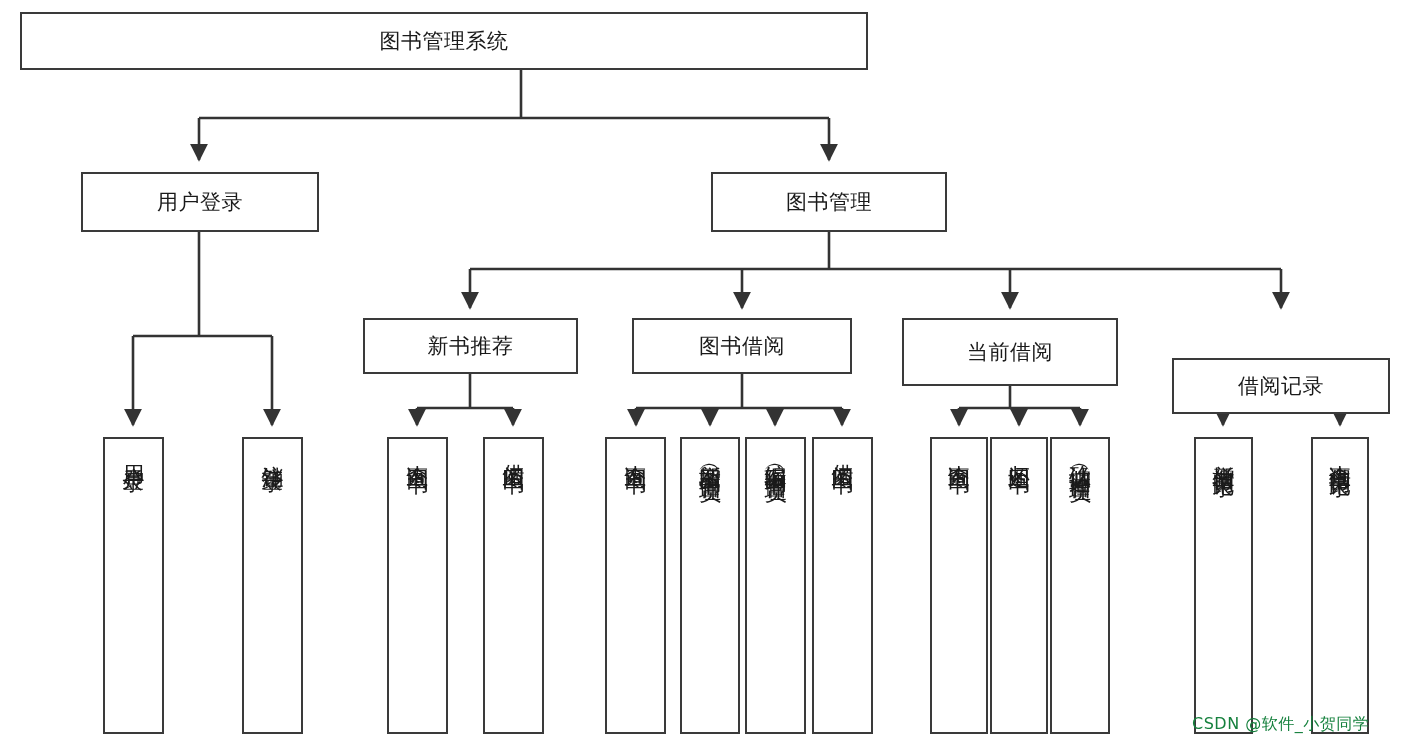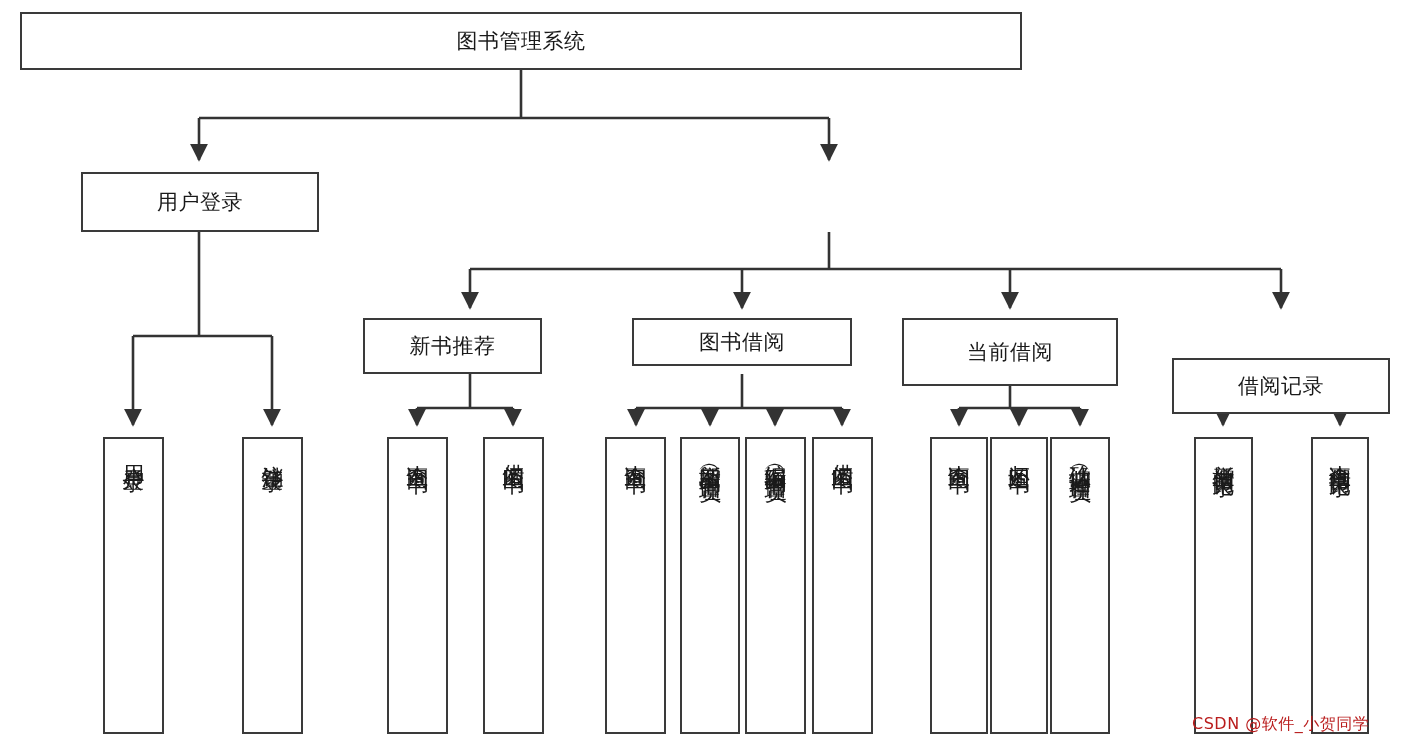--- a/index.html
+++ b/index.html
@@ -57,21 +57,21 @@
     font-size: 22px;
     letter-spacing: 2.5px;
     line-height: 1;
     white-space: nowrap;
   }
   #watermark {
     position: absolute;
     left: 1192px;
     top: 714px;
     font-size: 16px;
-    color: #b91c1c;
+    color: #15803d;
     white-space: nowrap;
     z-index: 5;
     letter-spacing: 0.5px;
   }
 </style>
 </head>
 <body>
 
 <div id="canvas">
 
@@ -118,32 +118,35 @@
       <path d="M 1019 408 L 1019 425" marker-end="url(#arrow)"></path>
       <path d="M 1080 408 L 1080 425" marker-end="url(#arrow)"></path>
 
       <path d="M 1281 374 L 1281 408"></path>
       <path d="M 1223 408 L 1340 408"></path>
       <path d="M 1223 408 L 1223 425" marker-end="url(#arrow)"></path>
       <path d="M 1340 408 L 1340 425" marker-end="url(#arrow)"></path>
     </g>
   </svg>
 
-  <div class="node horiz" style="left:20px; top:12px; width:1002px; height:58px;">
+  <div class="node horiz" style="left:20px; top:12px; width:848px; height:58px;">
     <span class="label">图书管理系统</span>
   </div>
 
   <div class="node horiz" style="left:81px; top:172px; width:238px; height:60px;">
     <span class="label">用户登录</span>
   </div>
-
-  <div class="node horiz" style="left:363px; top:318px; width:179px; height:56px;">
+  <div class="node horiz" style="left:711px; top:172px; width:236px; height:60px;">
+    <span class="label">图书管理</span>
+  </div>
+
+  <div class="node horiz" style="left:363px; top:318px; width:215px; height:56px;">
     <span class="label">新书推荐</span>
   </div>
-  <div class="node horiz" style="left:632px; top:318px; width:220px; height:48px;">
+  <div class="node horiz" style="left:632px; top:318px; width:220px; height:56px;">
     <span class="label">图书借阅</span>
   </div>
   <div class="node horiz" style="left:902px; top:318px; width:216px; height:68px;">
     <span class="label">当前借阅</span>
   </div>
   <div class="node horiz" style="left:1172px; top:318px; width:218px; height:56px;margin-top:40px;">
     <span class="label">借阅记录</span>
   </div>
 
   <div class="node vert" style="left:103px; top:437px; width:61px; height:297px;">

